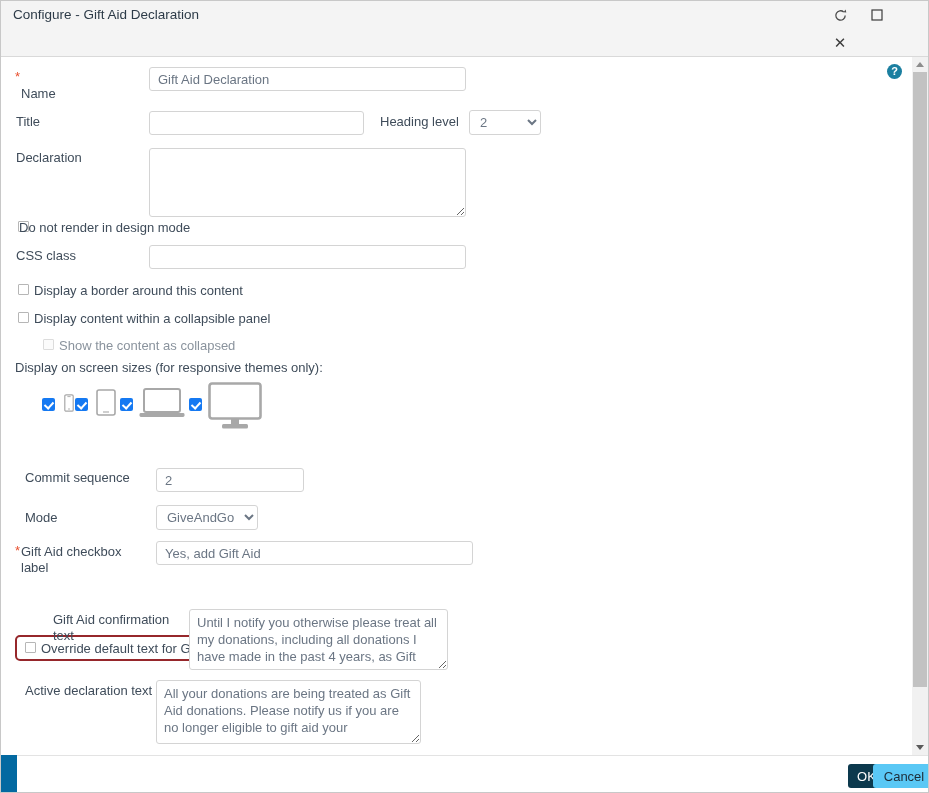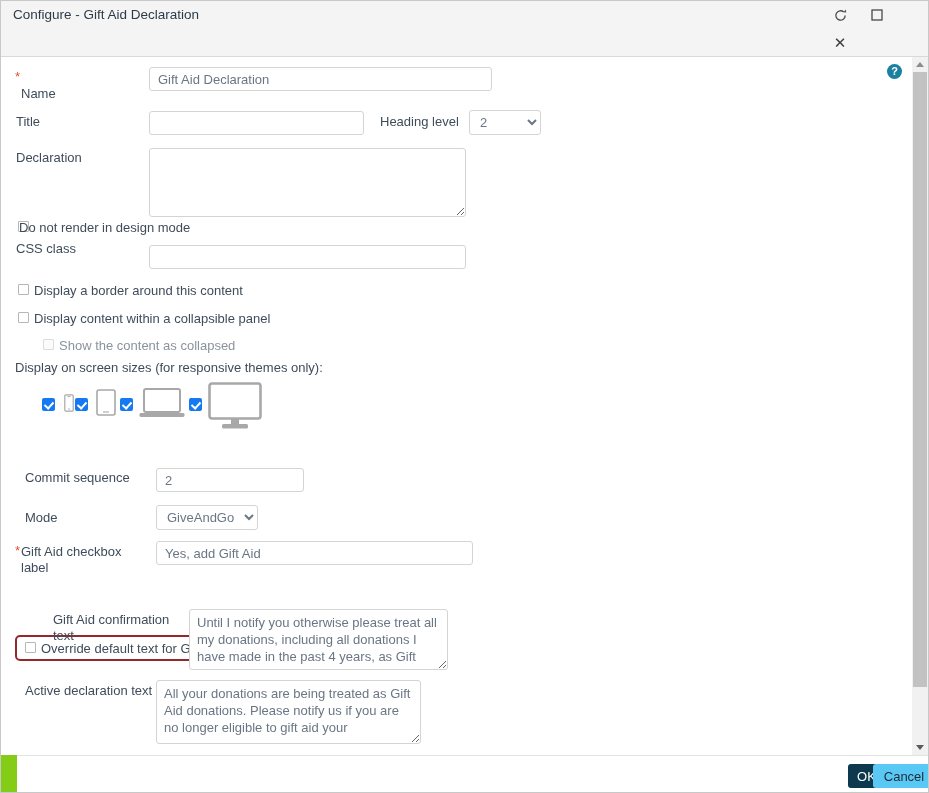--- a/index.html
+++ b/index.html
@@ -10,21 +10,21 @@
   }
   body {
     font-family: "Liberation Sans", sans-serif;
     font-size: 13px;
     color: #3f4c5a;
   }
   #app {
     position: relative;
     width: 929px;
     height: 793px;
-    background: #84cc16;
+    background: #0369a1;
     border: 1px solid #c8c8c8;
     overflow: hidden;
   }
 
   
   .titlebar {
     position: absolute;
     left: 0; top: 0;
     width: 929px;
     height: 56px;
@@ -277,37 +277,37 @@
         <div class="tri down"></div>
       </div>
   </div>
 
   <div class="form-area">
 
     <div class="help-icon">?</div>
 
     <span class="req" style="left:14px; top:12px;">*</span>
     <span class="lbl" style="left:20px; top:29px;">Name</span>
-    <input class="txt" style="left: 148px; top: 10px; width: 343px; height: 24px;" value="Gift Aid Declaration">
+    <input class="txt" style="left: 148px; top: 10px; width: 317px; height: 24px;" value="Gift Aid Declaration">
 
     <span class="lbl" style="left:15px; top:57px;">Title</span>
     <input class="txt" style="left: 148px; top: 54px; width: 215px; height: 24px;" value="">
 
     <span class="lbl" style="left:379px; top:57px;">Heading level</span>
     <select class="sel" style="left:468px; top:53px; width:72px; height:25px;">
       <option>2</option>
     </select>
 
     <span class="lbl" style="left:15px; top:93px;">Declaration</span>
     <textarea class="ta" style="left: 148px; top: 91px; width: 317px; height: 69px;"></textarea>
 
     <div class="cb" style="left:17px; top:164px;"></div>
     <span class="cb-label" style="left:18px; top:164px;">Do not render in design mode</span>
 
-    <span class="lbl" style="left:15px; top:184px;">CSS class</span>
+    <span class="lbl" style="left:15px; top:191px;">CSS class</span>
     <input class="txt" style="left: 148px; top: 188px; width: 317px; height: 24px;" value="">
 
     <div class="cb" style="left:17px; top:227px;"></div>
     <span class="cb-label" style="left:33px; top:227px;">Display a border around this content</span>
 
     <div class="cb" style="left:17px; top:255px;"></div>
     <span class="cb-label" style="left:33px; top:255px;">Display content within a collapsible panel</span>
 
     <div class="cb disabled" style="left:42px; top:282px;"></div>
     <span class="cb-label disabled" style="left:58px; top:282px;">Show the content as collapsed</span>

